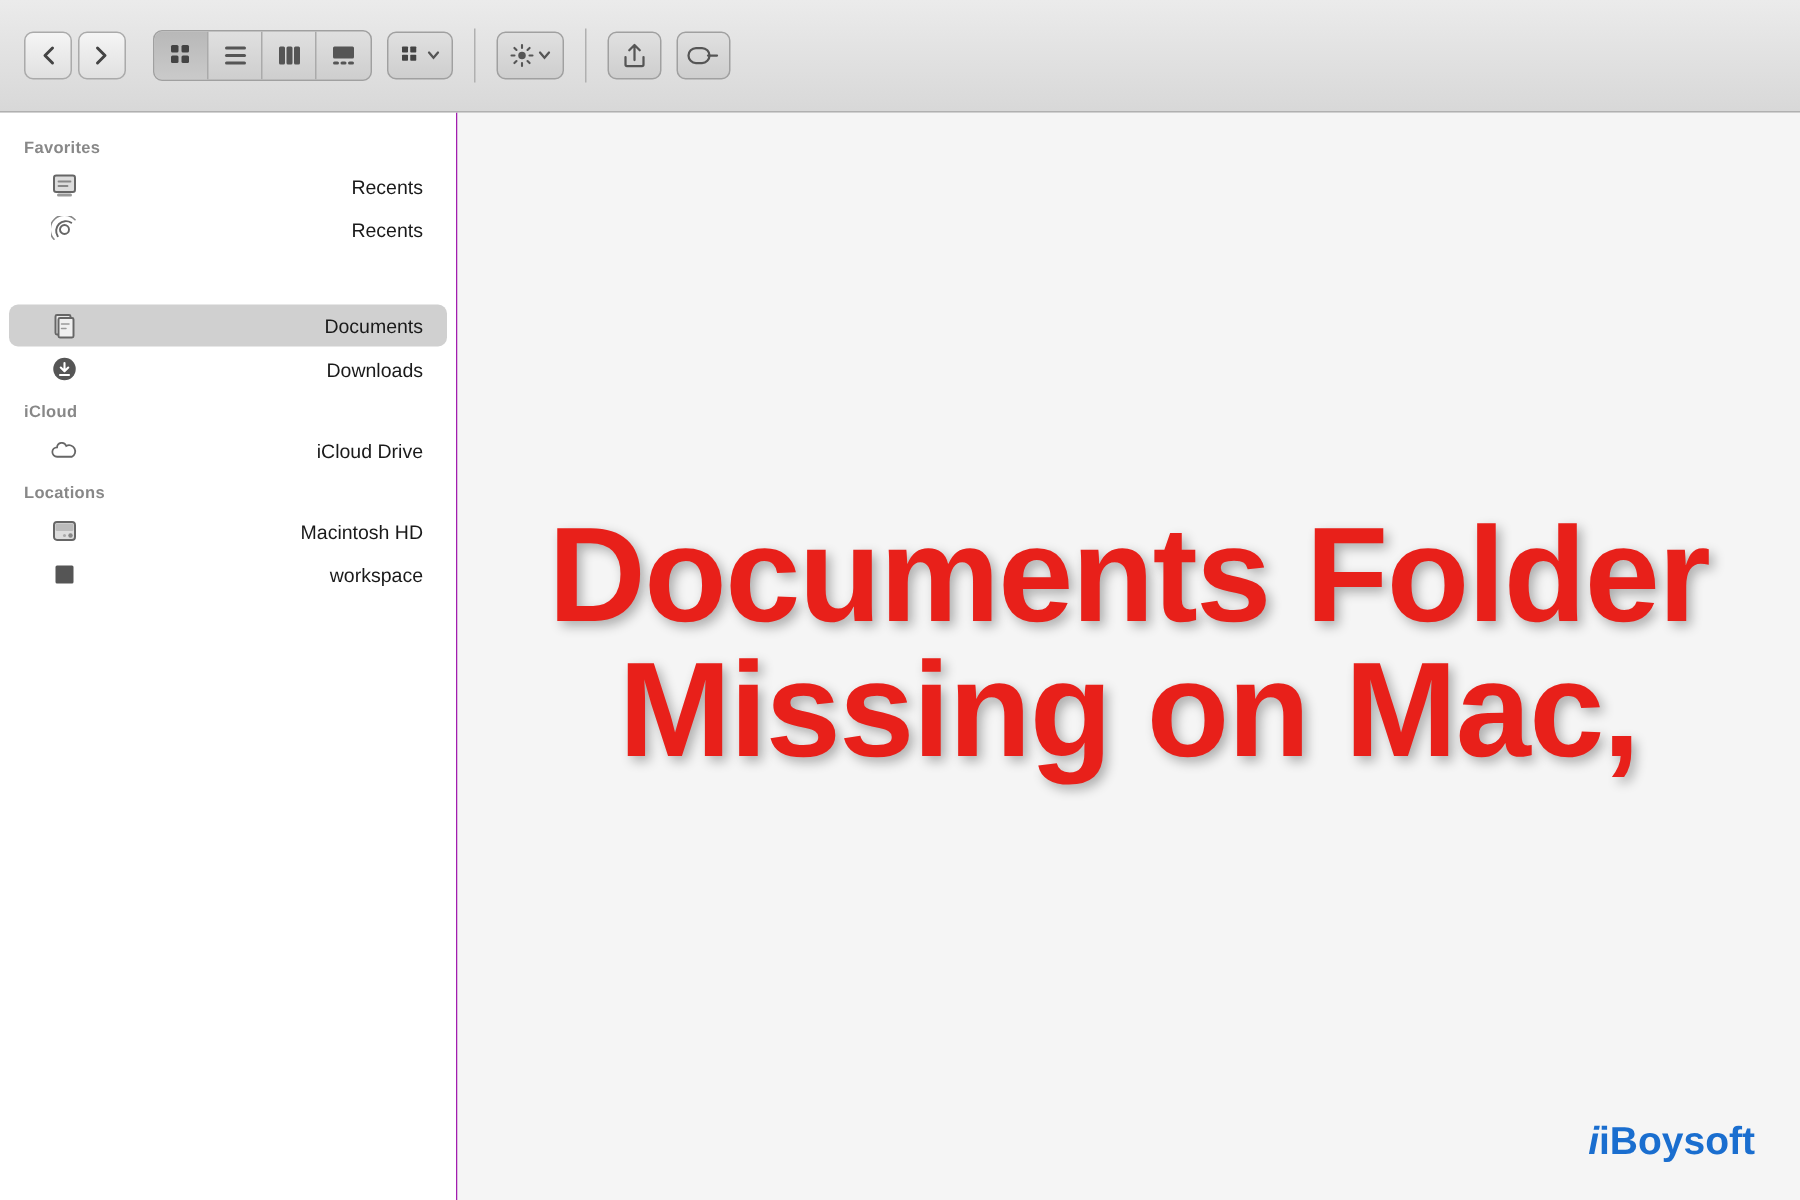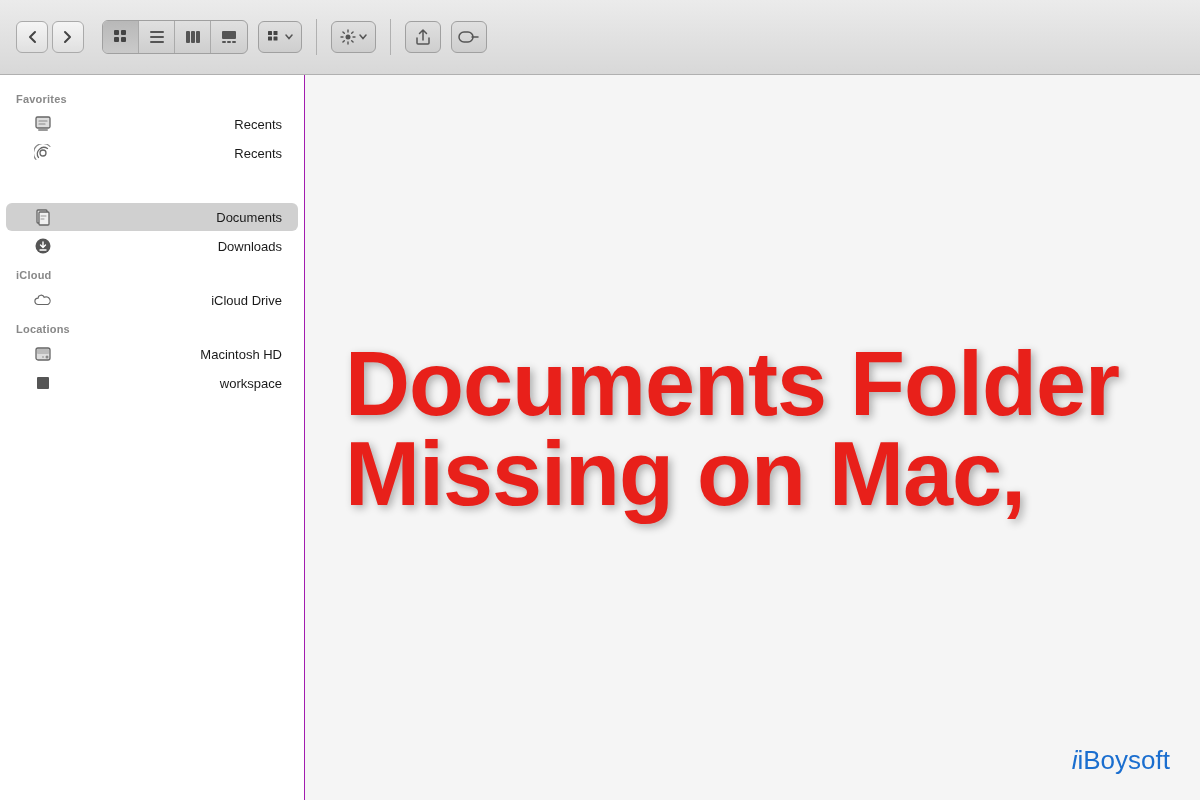--- a/index.html
+++ b/index.html
@@ -176,41 +176,41 @@
       align-items: center;
       justify-content: center;
       overflow: hidden;
     }
 
     .overlay-text {
       position: absolute;
       top: 50%;
       left: 50%;
       transform: translate(-50%, -55%);
-      text-align: left;
+      text-align: center;
       width: 100%;
       padding: 0 40px;
     }
 
     .overlay-title {
       font-size: 90px;
       font-weight: 900;
       color: #e8201a;
       line-height: 1.0;
       text-shadow: 3px 3px 8px rgba(0,0,0,0.3);
       letter-spacing: -1px;
       font-family: Arial Black, Arial, sans-serif;
     }
 
     .iboysoft-logo {
       position: absolute;
       bottom: 24px;
       right: 30px;
       font-size: 26px;
-      font-weight: 400;
+      font-weight: 700;
       color: #1a6ecf;
       font-family: Arial, sans-serif;
     }
 
     
     .sidebar::-webkit-scrollbar {
       width: 6px;
     }
     .sidebar::-webkit-scrollbar-thumb {
       background: #bbb;

